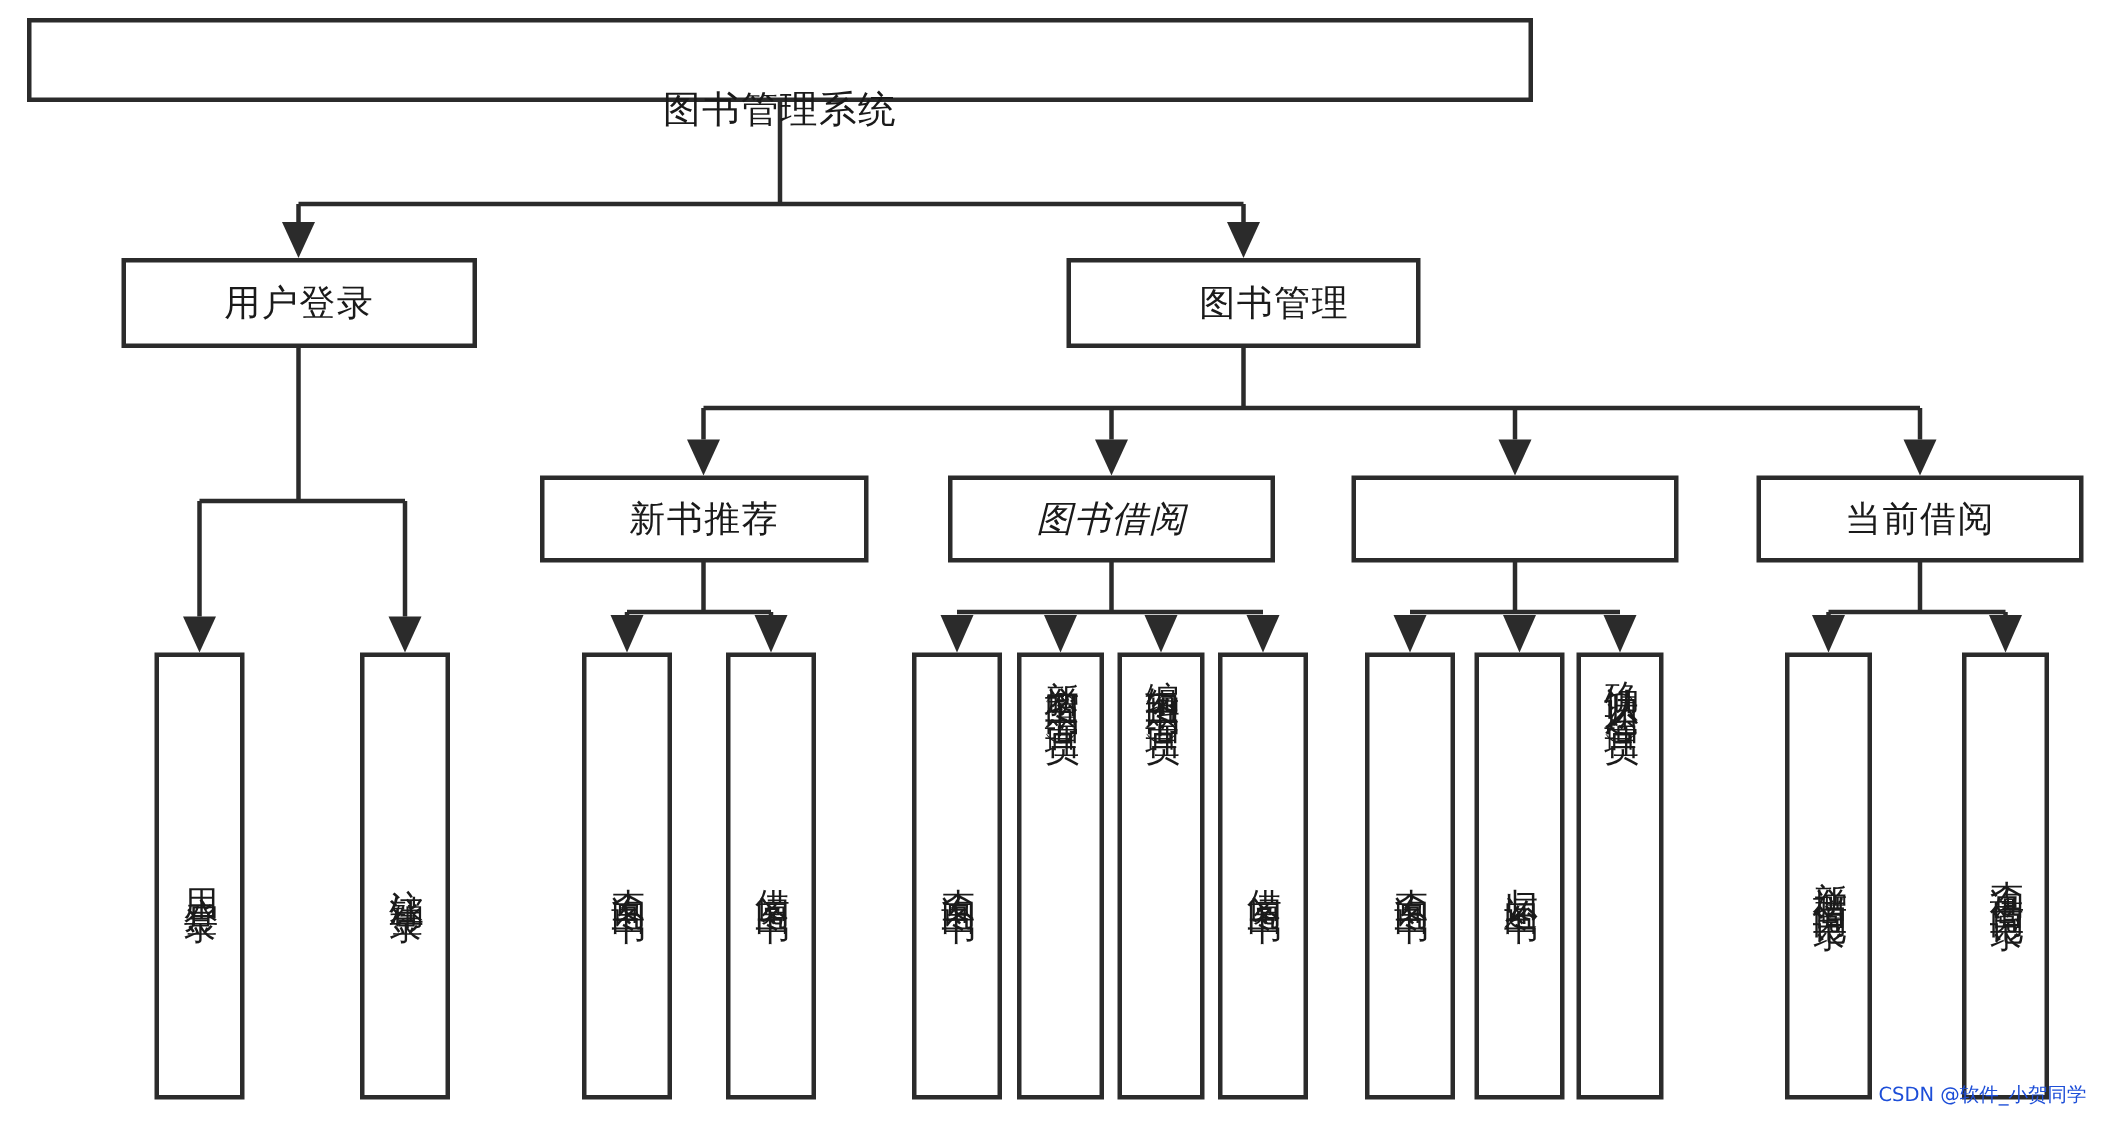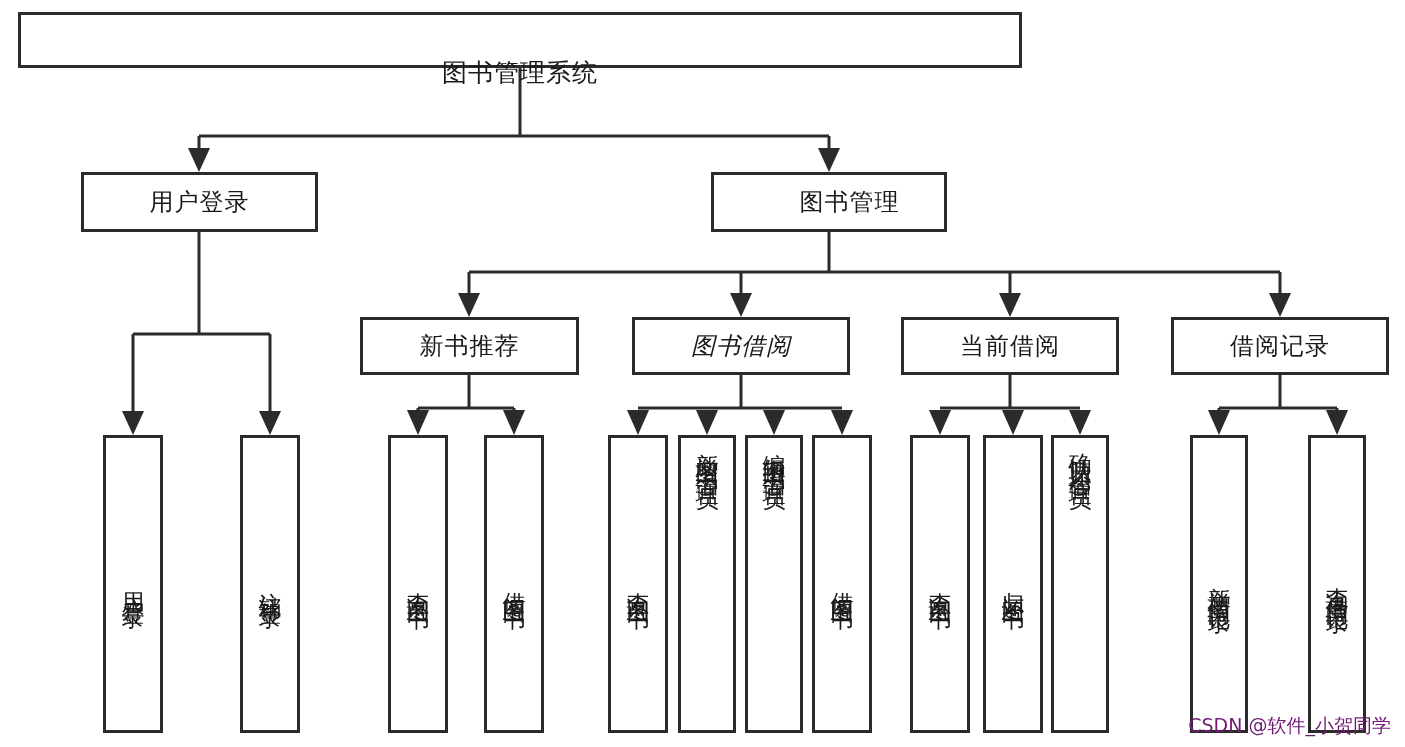--- a/index.html
+++ b/index.html
@@ -78,22 +78,22 @@
     font-size: 25px;
     color: #1a1a1a;
     letter-spacing: 1px;
     white-space: nowrap;
   }
   #watermark {
     position: absolute;
     right: 14px;
     bottom: 8px;
     font-family: "DejaVu Sans", "Liberation Sans", sans-serif;
-    font-size: 19px;
-    color: #701a75;
+    font-size: 13px;
+    color: #1d4ed8;
     white-space: nowrap;
     pointer-events: none;
   }
 </style>
 </head>
 <body>
 
 <div id="diagram-root">
 
   <svg id="tree-svg" viewBox="0 0 1405 747" xmlns="http://www.w3.org/2000/svg">
@@ -206,26 +206,23 @@
   </div>
 
   <div class="hlabel-wrap" style="left:360px; top:317px; width:219px; height:58px;">
     <span class="hlabel-text">新书推荐</span>
   </div>
 
   <div class="hlabel-wrap" style="left:632px; top:317px; width:218px; height:58px;font-style:italic;">
     <span class="hlabel-text">图书借阅</span>
   </div>
 
-  <div class="hlabel-wrap" style="left:901px; top:317px; width:218px; height:58px;">
+
+  <div class="hlabel-wrap" style="left:1171px; top:317px; width:218px; height:58px;">
     <span class="hlabel-text">当前借阅</span>
-  </div>
-
-  <div class="hlabel-wrap" style="left:1171px; top:317px; width:218px; height:58px;">
-    <span class="hlabel-text">借阅记录</span>
   </div>
 
   <div class="vlabel-wrap" style="left:103px; top:435px; width:60px; height:298px;">
     <span class="vlabel-text">用户登录</span>
   </div>
   <div class="vlabel-wrap" style="left:240px; top:435px; width:60px; height:298px;">
     <span class="vlabel-text">注销登录</span>
   </div>
 
   <div class="vlabel-wrap" style="left:388px; top:435px; width:60px; height:298px;">

